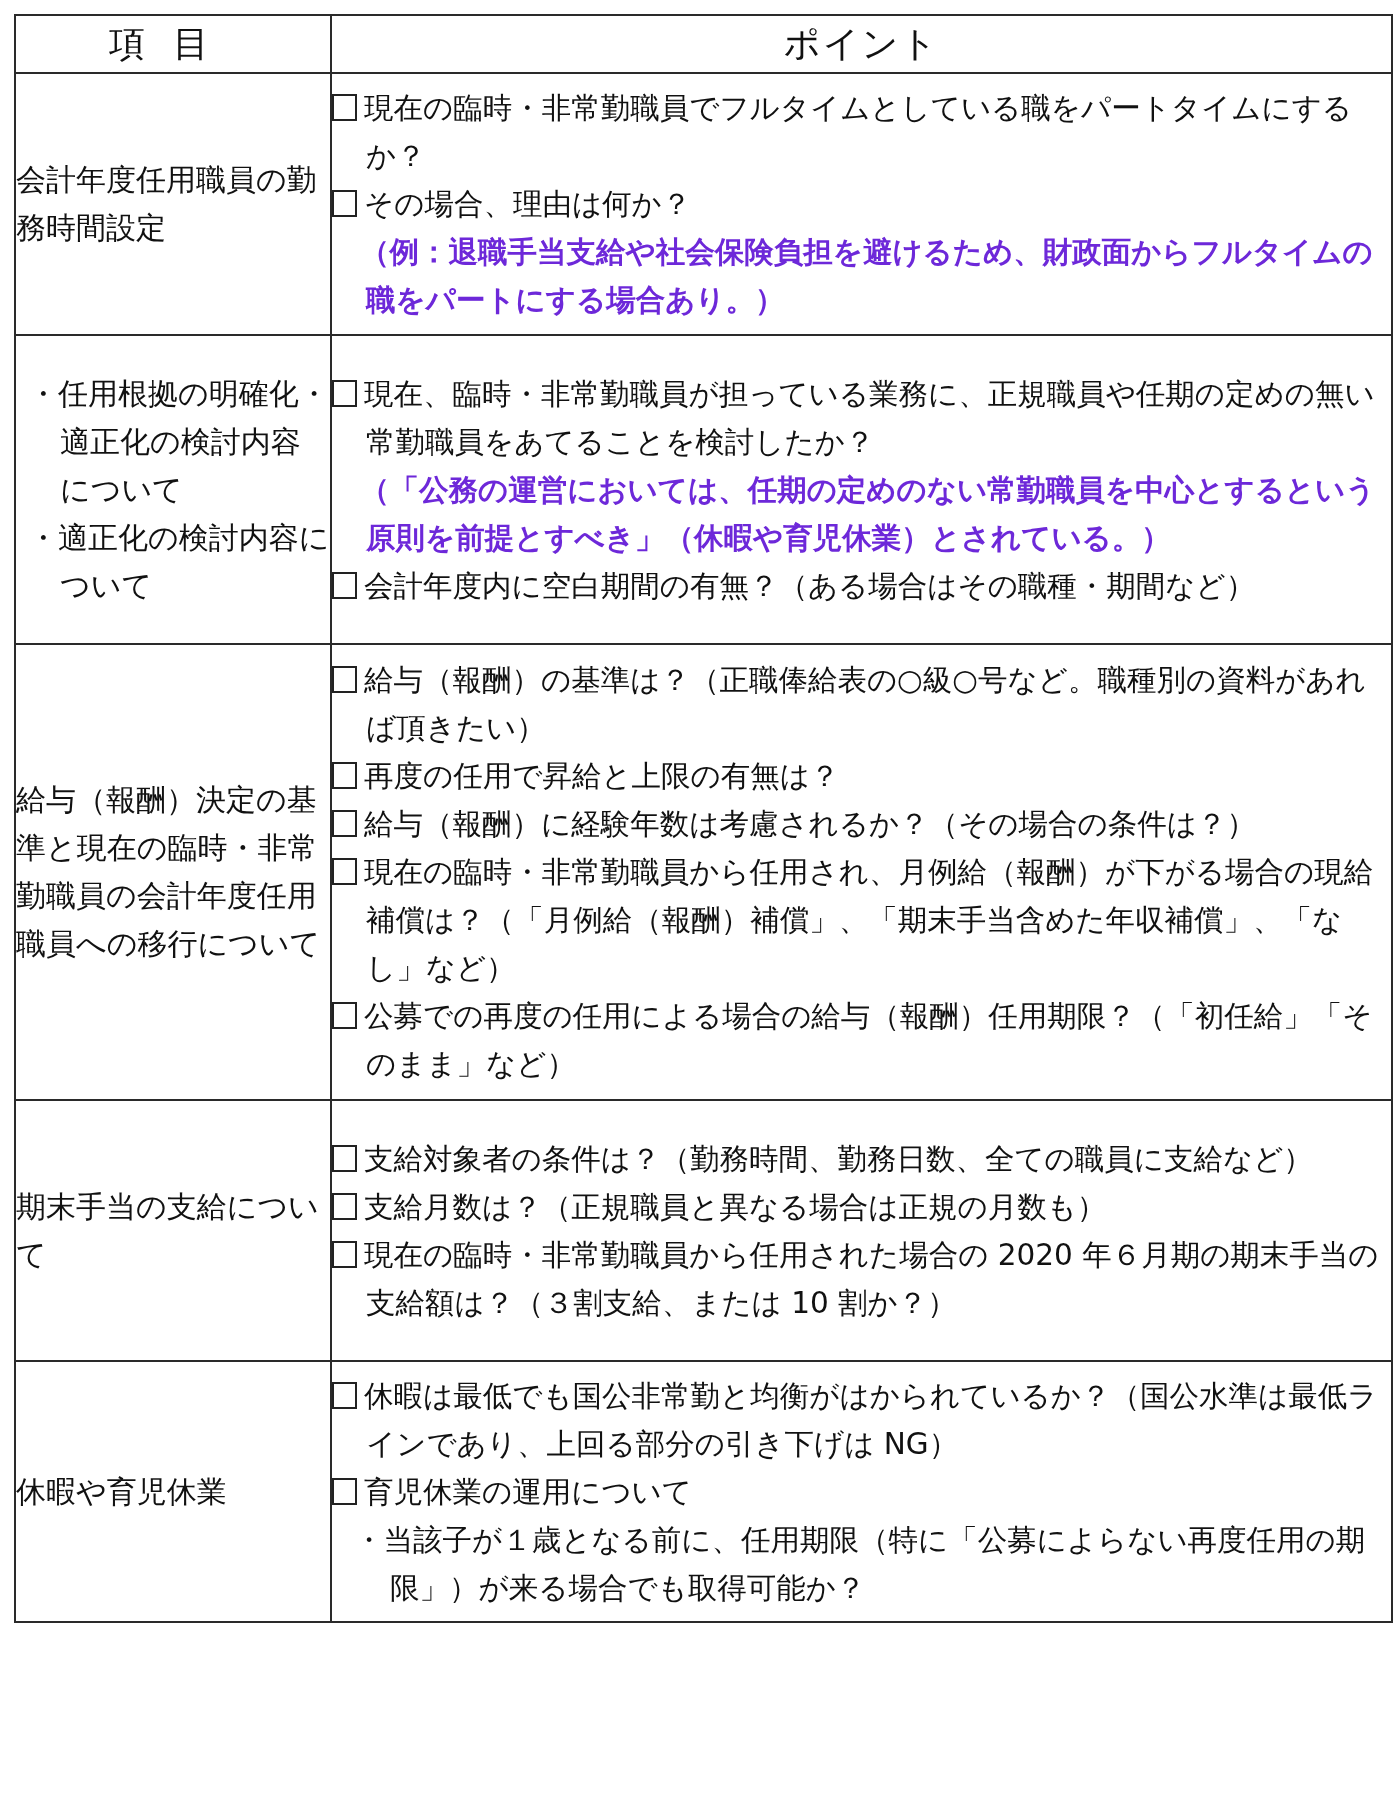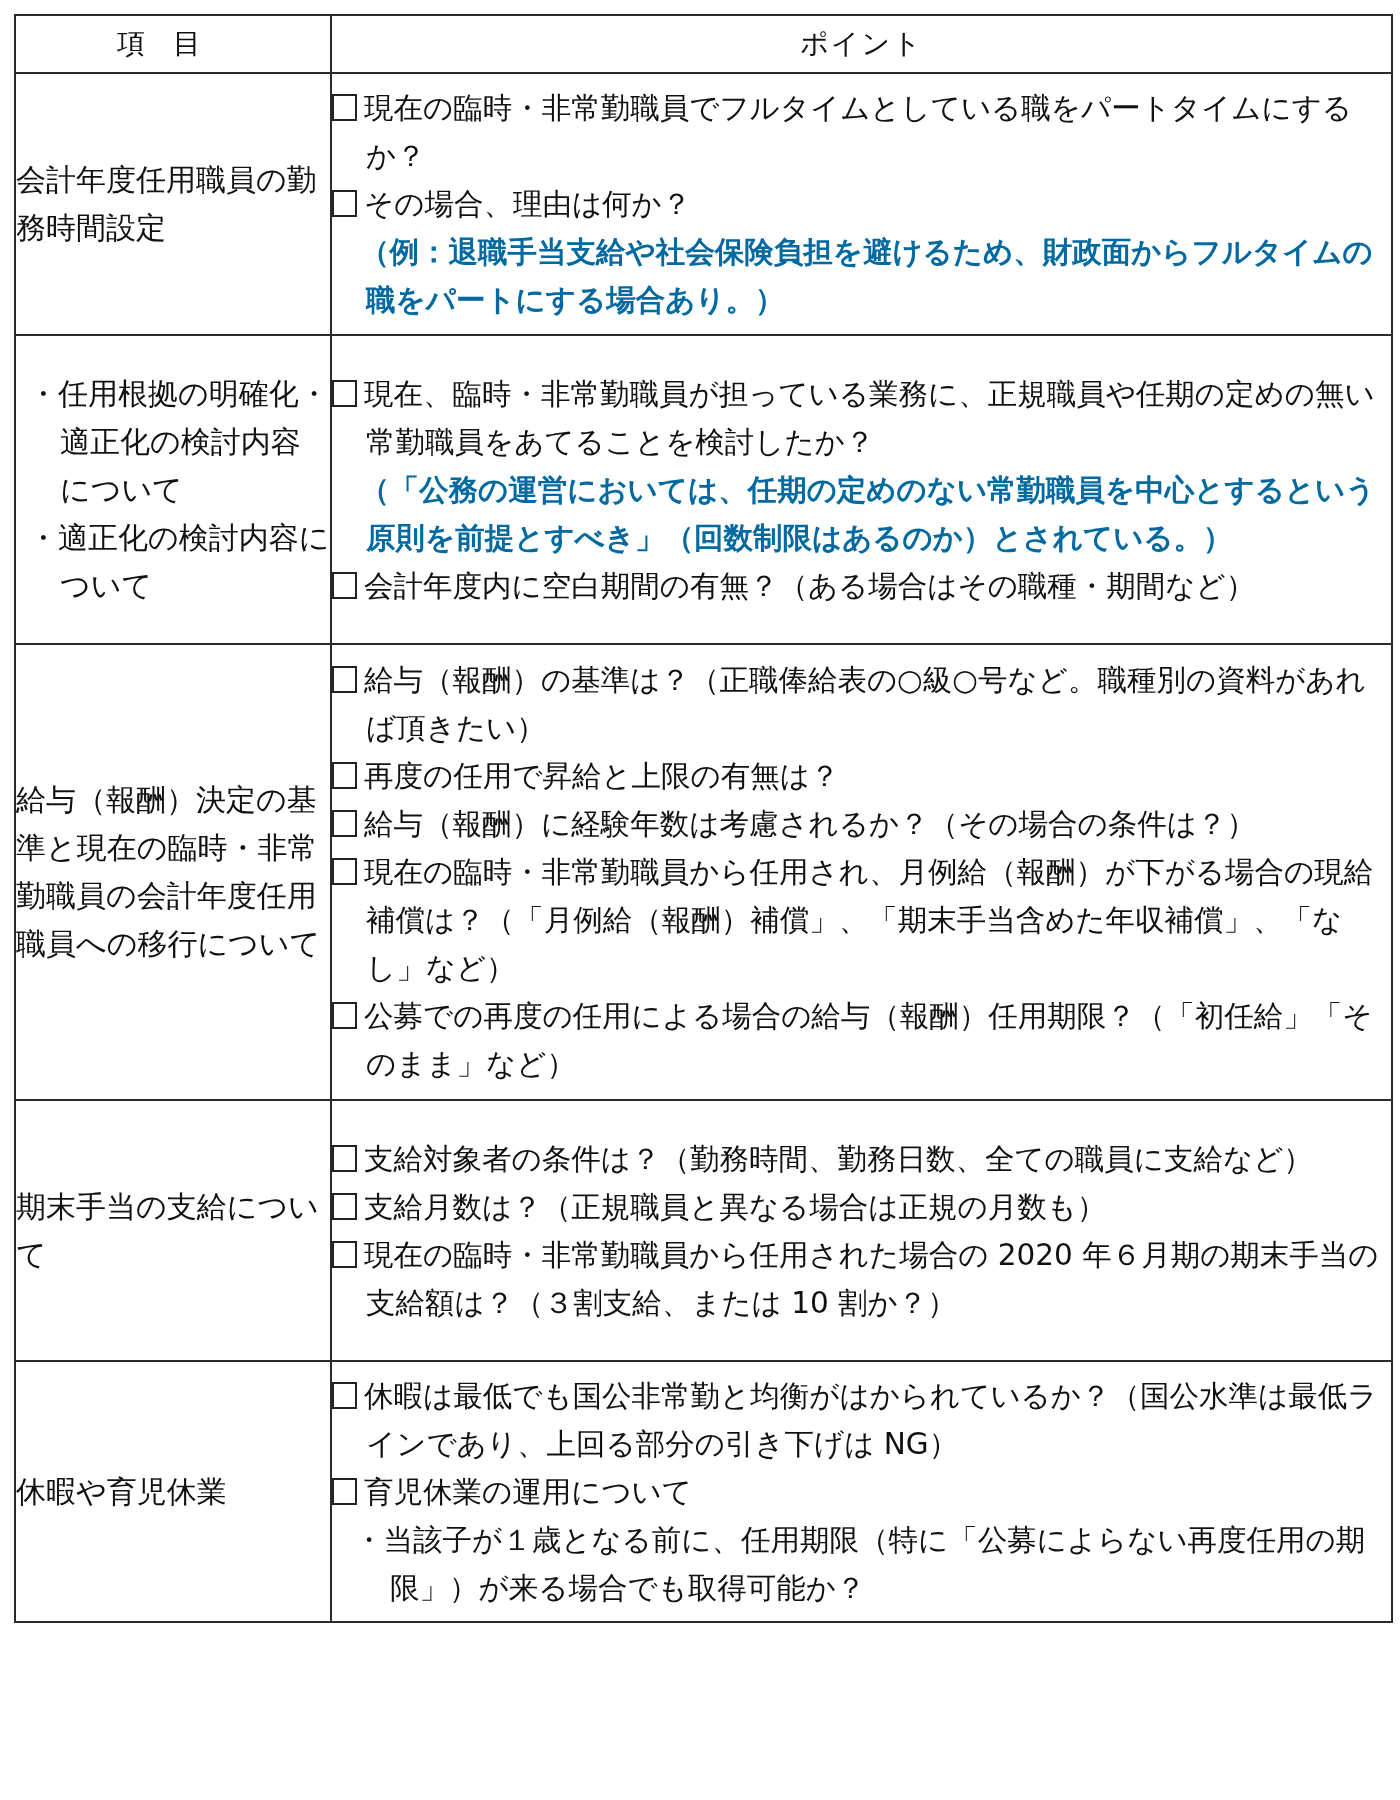--- a/index.html
+++ b/index.html
@@ -7,31 +7,31 @@
          font-family: "DejaVu Sans", "Liberation Sans", sans-serif; color: #111; }
   table.checklist {
     position: absolute; left: 14px; top: 14px; width: 1377px;
     border-collapse: collapse; table-layout: fixed;
   }
   table.checklist td, table.checklist th {
     border: 2px solid #2a2a2a; vertical-align: middle; padding: 0;
   }
   col.c1 { width: 316px; }
   col.c2 { width: 1061px; }
-  th { font-weight: normal; font-size: 28px; height: 56px; text-align: center; letter-spacing: 2px; }
+  th { font-weight: normal; font-size: 36px; height: 56px; text-align: center; letter-spacing: 2px; }
   th.h1 span { letter-spacing: 28px; }
   td.item { font-size: 30px; line-height: 48px; padding: 0 10px 0 16px; text-align: left; }
   td.item .sub { display: block; padding-left: 44px; text-indent: -32px; }
   td.points { padding: 8px 14px 10px 18px; font-size: 29.5px; line-height: 48px; }
   .pt { display: block; padding-left: 34px; text-indent: -34px; }
   .pt .box {
     display: inline-block; width: 25px; height: 27px; border: 2px solid #222;
     box-sizing: border-box; margin-right: 7px; vertical-align: -3px; text-indent: 0;
   }
-  .note { display: block; padding-left: 34px; text-indent: -6px; font-weight: 600; color: #0369a1; }
+  .note { display: block; padding-left: 34px; text-indent: -6px; font-weight: 600; color: #6d28d9; }
   .bullet { display: block; padding-left: 58px; text-indent: -36px; }
   .r1 td { height: 162px; }
   .r2 td { height: 260px; font-family: Liberation Serif, serif; }
   .r3 td { height: 307px; }
   .r4 td { height: 454px; }
   .r5 td { height: 259px; }
   .r6 td { height: 259px; margin-top: 11px; }
 </style>
 </head>
 <body>
@@ -56,21 +56,21 @@
         <span class="note">（例：退職手当支給や社会保険負担を避けるため、財政面からフルタイムの職をパートにする場合あり。）</span>
       </td>
     </tr>
     <tr class="r3">
       <td class="item">
         <span class="sub">・任用根拠の明確化・適正化の検討内容について</span>
         <span class="sub">・適正化の検討内容について</span>
       </td>
       <td class="points">
         <span class="pt"><span class="box"></span><span>現在、臨時・非常勤職員が担っている業務に、正規職員や任期の定めの無い常勤職員をあてることを検討したか？</span></span>
-        <span class="note">（「公務の運営においては、任期の定めのない常勤職員を中心とするという原則を前提とすべき」（回数制限はあるのか）とされている。）</span>
+        <span class="note">（「公務の運営においては、任期の定めのない常勤職員を中心とするという原則を前提とすべき」（休暇や育児休業）とされている。）</span>
         <span class="pt"><span class="box"></span><span>会計年度内に空白期間の有無？（ある場合はその職種・期間など）</span></span>
       </td>
     </tr>
     <tr class="r4">
       <td class="item"><span>給与（報酬）決定の基準と現在の臨時・非常勤職員の会計年度任用職員への移行について</span></td>
       <td class="points">
         <span class="pt"><span class="box"></span><span>給与（報酬）の基準は？（正職俸給表の○級○号など。職種別の資料があれば頂きたい）</span></span>
         <span class="pt"><span class="box"></span><span>再度の任用で昇給と上限の有無は？</span></span>
         <span class="pt"><span class="box"></span><span>給与（報酬）に経験年数は考慮されるか？（その場合の条件は？）</span></span>
         <span class="pt"><span class="box"></span><span>現在の臨時・非常勤職員から任用され、月例給（報酬）が下がる場合の現給補償は？（「月例給（報酬）補償」、「期末手当含めた年収補償」、「なし」など）</span></span>

